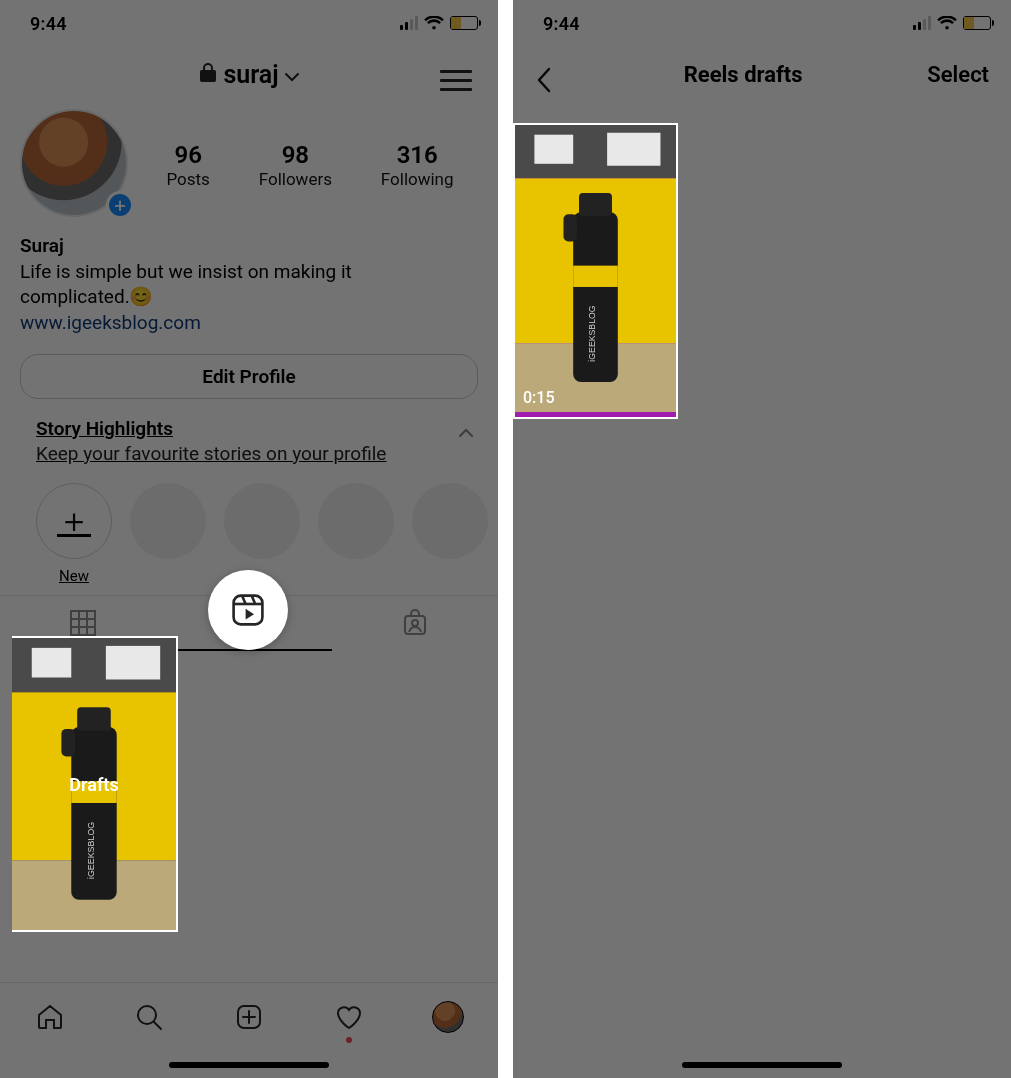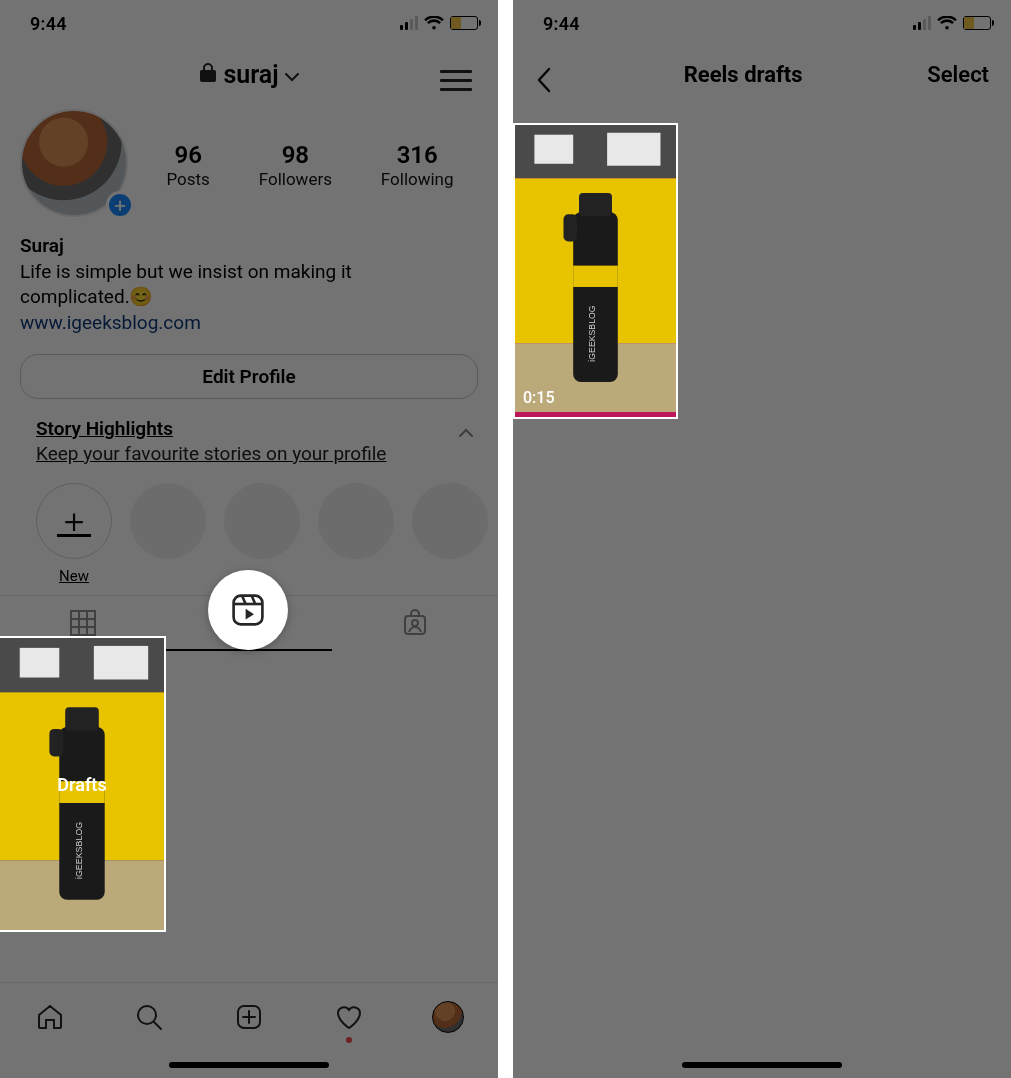--- a/index.html
+++ b/index.html
@@ -116,21 +116,21 @@
   
   .reels-bubble{
     position:absolute; z-index:40; width:80px; height:80px; border-radius:50%;
     background:#fff; display:flex; align-items:center; justify-content:center;
     left:208px; top:570px;
     box-shadow: 0 2px 8px rgba(0,0,0,0.25);
   }
   .reels-bubble svg{width:36px; height:36px;}
   
   .drafts-tile{
-    position:absolute; left:0; top:636px; width:166px; height:296px;
+    position:absolute; left:12px; top:636px; width:166px; height:296px;
     z-index:40; background:#333; overflow:hidden; border:2px solid #fff; border-left:none;
   }
   .drafts-lbl{
     position:absolute; left:50%; top:50%; transform:translate(-50%,-50%);
     color:#fff; font-weight:600; font-size:18px;
   }
   
   .bottom-nav{
     position:absolute; bottom:0; left:0; right:0; height:96px;
     display:flex; justify-content:space-around; align-items:flex-start;
@@ -147,21 +147,21 @@
 
   
   .r-header{
     display:flex; align-items:flex-start; justify-content:space-between;
     padding: 16px 22px 18px 16px;
   }
   .r-back{font-size:30px; color:#111; padding:4px 6px;}
   .r-title{font-size:22px; font-weight:700;}
   .r-select{font-size:22px; font-weight:600;}
   .r-grid{display:flex; flex-wrap:wrap; gap:2px; padding-left:0;}
-  .r-tile{position:relative; width:165px; height:296px; background:#be185d; overflow:hidden; z-index:40; border:2px solid #fff;}
+  .r-tile{position:relative; width:165px; height:296px; background:#a21caf; overflow:hidden; z-index:40; border:2px solid #fff;}
   .r-dur{position:absolute; left:8px; bottom:10px; color:#fff; font-size:16px; font-weight:500;}
 
   
   .bottle-scene{position:absolute; inset:0;}
 </style>
 </head>
 <body>
 
 <div class="phone">
 

